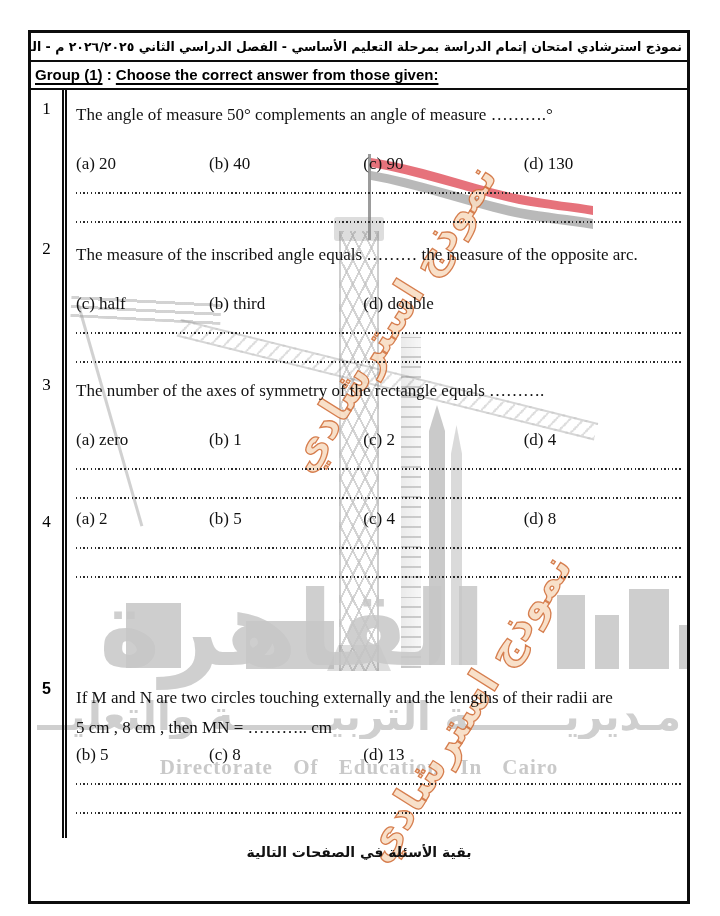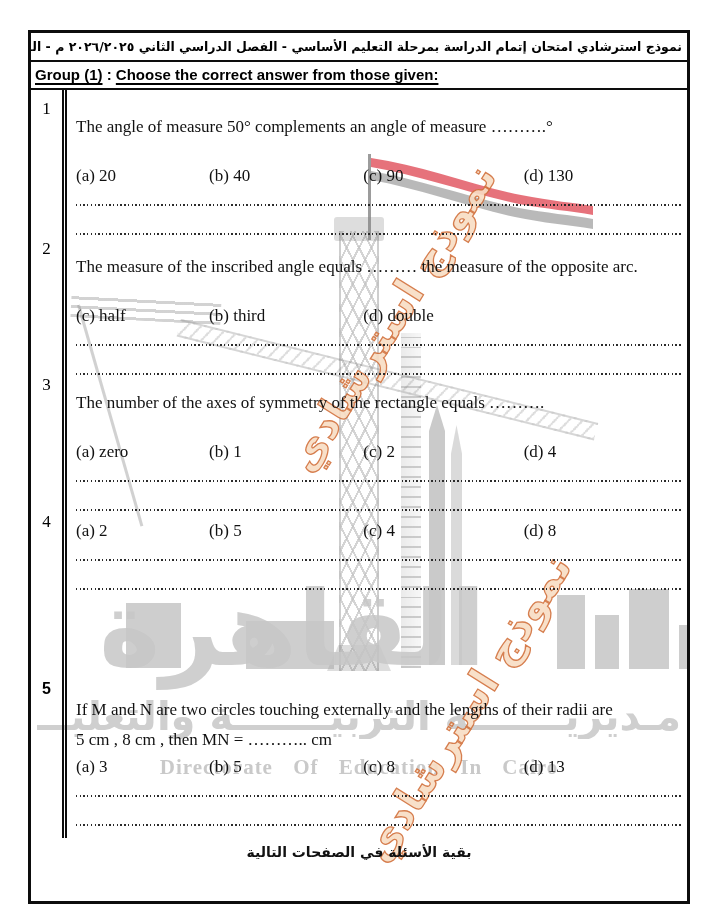--- a/index.html
+++ b/index.html
@@ -15,21 +15,21 @@
   .grp{height:26px;line-height:26px;border-bottom:2px solid #0d0d0d;
        font-family:"Liberation Sans",sans-serif;font-weight:bold;font-size:15px;
        padding:0 4px;background:transparent;}
   .grp .u{text-decoration:underline;text-decoration-thickness:1.5px;text-underline-offset:3px;}
 
   
   .q{display:flex;align-items:stretch;}
   .qnum{width:36px;flex:0 0 36px;border-right:5px double #0d0d0d;text-align:center;
         font-size:17px;padding-top:9px;box-sizing:border-box;}
   .qnum.bold{font-family:"Liberation Sans",sans-serif;font-weight:bold;font-size:16px;}
-  .qbody{flex:1;padding:16px 6px 0 9px;box-sizing:border-box;}
+  .qbody{flex:1;padding:4px 6px 0 9px;box-sizing:border-box;}
   .qtext{margin-top:8px;font-size:17px;line-height:26px;color:#111;}
   .q.two .qtext{line-height:30px;}
   .opts{display:grid;grid-template-columns:22% 25.5% 26.5% 26%;margin-top:24px;
         font-size:17px;line-height:24px;color:#111;}
   .q.two .opts{margin-top:0;}
   .dots{height:2px;margin-top:16px;
         background:repeating-linear-gradient(90deg,#2b2b2b 0 1.4px,transparent 1.4px 3.7px);}
   .dots.second{margin-top:27px;}
   .q1{height:140px;} .q2{height:136px;} .q3{height:137px;} .q4{height:168px;} .q5{height:167px;}
 
@@ -177,21 +177,20 @@
     </div>
 
     <div class="q q5 two">
       <div class="qnum bold">5</div>
       <div class="qbody">
         <div class="qtext">
           <div>If M and N are two circles touching externally and the lengths of their radii are</div>
           <div>5 cm , 8 cm , then  MN = ……….. cm</div>
         </div>
         <div class="opts">
-          <span>(a) 3</span>
           <span>(b) 5</span>
           <span>(c) 8</span>
           <span>(d) 13</span>
         </div>
         <div class="dots"></div>
         <div class="dots second"></div>
       </div>
     </div>
 
     <div class="foot">بقية الأسئلة في الصفحات التالية</div>

